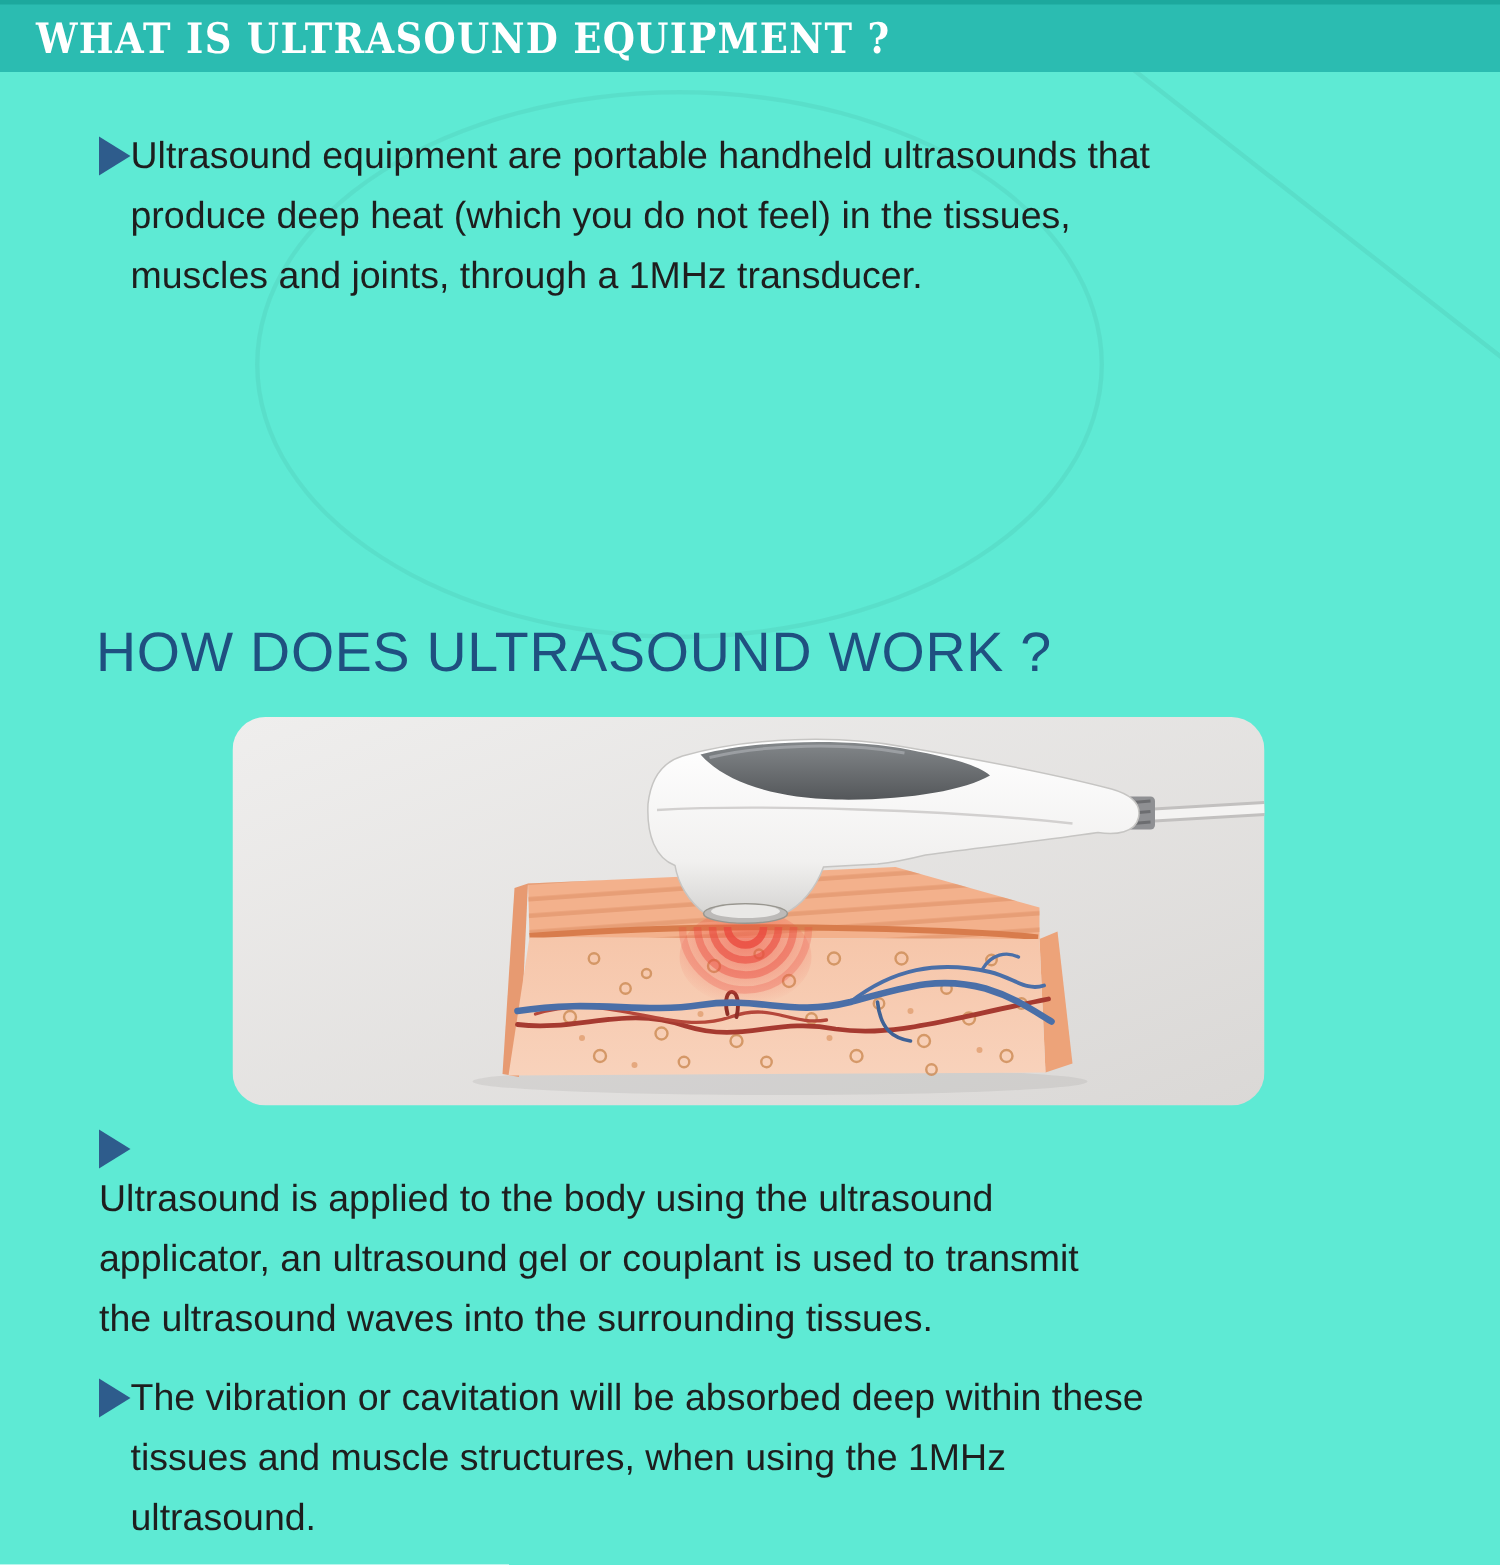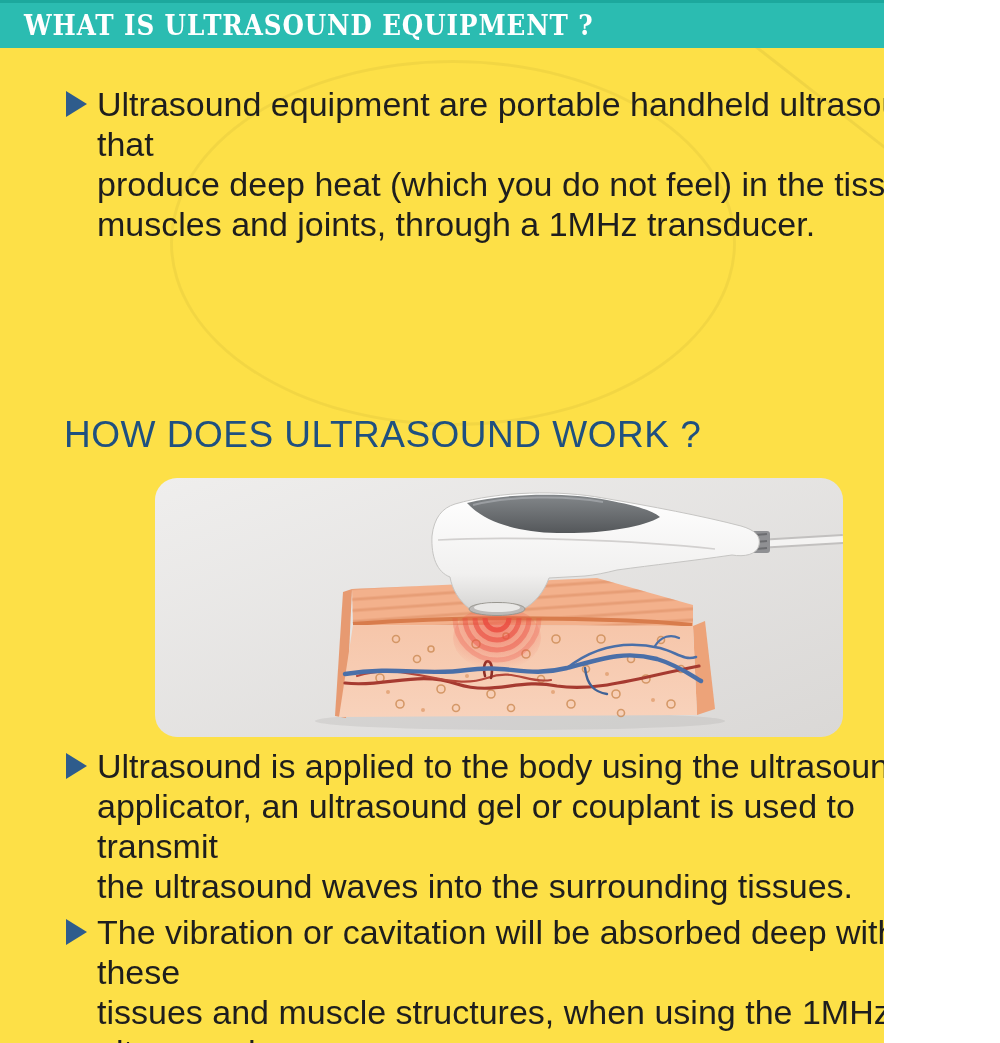--- a/index.html
+++ b/index.html
@@ -1,18 +1,18 @@
 <!DOCTYPE html>
 <html style="--banner-bg: #2bbcb1; --banner-edge: #1ca89d; --banner-text: #ffffff; --heading-blue: #1f5080; --bullet-blue: #2e5c8c; --body-text: #1e1e1e;"><head>
 <meta charset="utf-8">
 <style>
   html,body{margin:0;padding:0;background:#fff;}
   .page{
-    position:relative;width:884px;height:1043px;overflow:hidden;
-    background:#fde047;font-family:"Liberation Sans",sans-serif;
+    position:relative;width:1000px;height:1043px;overflow:hidden;
+    background:#5eead4;font-family:"Liberation Sans",sans-serif;
   }
   
   .wm{position:absolute;border:3px solid rgba(0,0,0,0.045);border-radius:50%;pointer-events:none;}
   .wm-line{position:absolute;width:420px;height:3px;background:rgba(0,0,0,0.05);transform:rotate(38deg);pointer-events:none;}
 
   
   .banner{
     position:absolute;left:0;top:0;width:100%;height:45px;
     background:var(--banner-bg,#2bbcb1);
     border-top:3px solid var(--banner-edge,#1ca89d);
@@ -27,22 +27,22 @@
   }
 
   
   .bullet{position:absolute;left:66px;display:flex;align-items:flex-start;width:915px;}
   .tri{
     width:0;height:0;flex:0 0 auto;margin-top:7px;
     border-top:13px solid transparent;border-bottom:13px solid transparent;
     border-left:21px solid var(--bullet-blue,#2e5c8c);
   }
   .btext{
-    margin-left:10px;color:var(--body-text,#1e1e1e);
-    font-size:34px;line-height:40px;white-space:pre-line;
+    color:var(--body-text,#1e1e1e);
+    font-size:25px;line-height:40px;white-space:pre-line;
   }
 
   .how-heading{
     position:absolute;left:64px;top:414px;
     color:var(--heading-blue,#1f5080);
     font-size:37px;font-weight:400;letter-spacing:0.5px;white-space:nowrap;text-align:center;
   }
 
   .illus{position:absolute;left:155px;top:478px;width:688px;height:259px;}
   .illus svg{display:block;}
@@ -188,21 +188,21 @@
                  C279,40 287,30 300,26 Z" fill="url(#bodyGrad)" stroke="#c6c5c3" stroke-width="1"></path>
         <path d="M312,25 C352,15 412,14 452,22 C478,27 497,32 505,39 C488,49 448,56 402,55 C362,54 329,44 312,25 Z" fill="url(#inlayGrad)"></path>
         <path d="M318,27 C355,18 410,17 448,24" fill="none" stroke="#a9adb0" stroke-width="2" opacity="0.7"></path>
         <path d="M283,62 C350,58 480,62 560,71" fill="none" stroke="#d2d0cf" stroke-width="1.6"></path>
         <ellipse cx="342" cy="131" rx="28" ry="6.5" fill="#bcbab8" stroke="#98968f" stroke-width="1"></ellipse>
         <ellipse cx="342" cy="129.5" rx="23" ry="4.5" fill="#e9e8e6"></ellipse>
       </g>
     </svg>
   </div>
 
-  <div class="bullet" style="top:746px;">
+  <div class="bullet" style="top:746px;flex-direction:column;">
     <span class="tri"></span>
     <span class="btext">Ultrasound is applied to the body using the ultrasound
 applicator, an ultrasound gel or couplant is used to transmit
 the ultrasound waves into the surrounding tissues.</span>
   </div>
 
   <div class="bullet" style="top:912px;">
     <span class="tri"></span>
     <span class="btext">The vibration or cavitation will be absorbed deep within these
 tissues and muscle structures, when using the 1MHz

